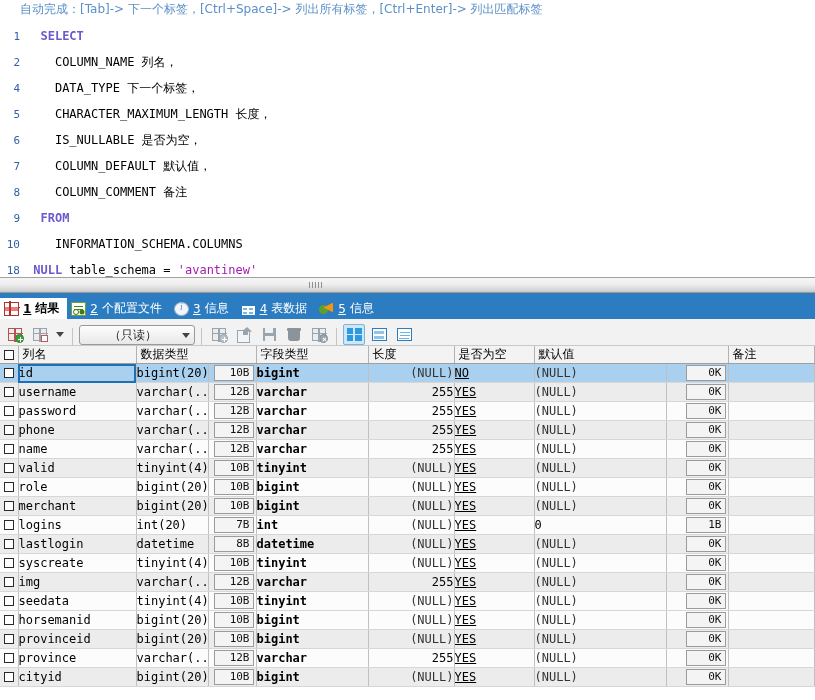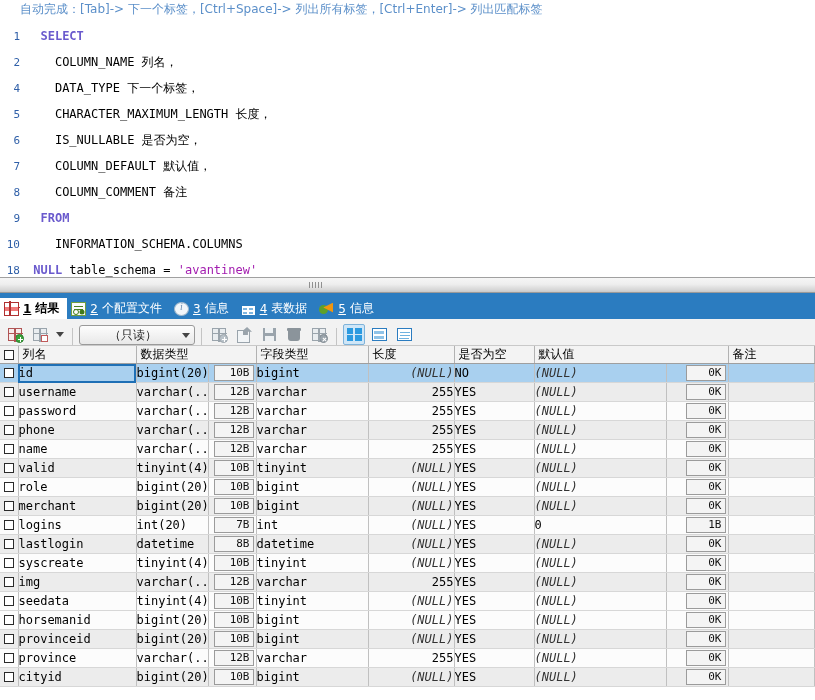--- a/index.html
+++ b/index.html
@@ -246,37 +246,37 @@
   }
   th.selhdr { background:#4a9fe0; color:#ffffff; }
   th.chk-col, td.chk-col { width: 18px; text-align: center; border-right: 1px solid #c0c0c0; }
   .cbox {
     display:inline-block; width:10px; height:10px;
     border:1.5px solid #2a2a2a; background:#fff; vertical-align:-1px;
   }
   td.c-name { width: 118px; padding-left: 4px; }
   td.c-dtype { width: 72px; padding-left: 3px; }
   td.c-size { width: 48px; }
-  td.c-ftype { width: 112px; padding-left: 3px; }
+  td.c-ftype { width: 112px; padding-left: 3px; font-weight: bold; }
   td.c-len { width: 86px; text-align: right; padding-right: 4px; }
-  td.c-null { width: 80px; padding-left: 3px; }
+  td.c-null { width: 80px; padding-left: 3px; text-decoration: underline; }
   td.c-def { width: 132px; padding-left: 3px; }
   td.c-defsz { width: 62px; }
   td.c-cmt { width: auto; padding-left: 3px; }
 
   tr.row-even td { background: #fcfcfc; }
   tr.row-odd  td { background: #ececec; }
   tr.row-sel  td { background: #a9d0ef; }
   td.cell-sel {
     background: #a9d0ef !important;
     outline: 2px solid #1e6fb5;
     outline-offset: -2px;
     margin-left: 23px;
   }
-  .null { font-style: italic; color: #333; }
+  .null { color: #333; }
   .sizebox {
     display: inline-block;
     min-width: 40px;
     margin: 1px 2px;
     padding: 0 3px;
     border: 1px solid #9b9b9b;
     background: #f4f4f4;
     text-align: right;
     font-size: 11px;
     line-height: 14px;

